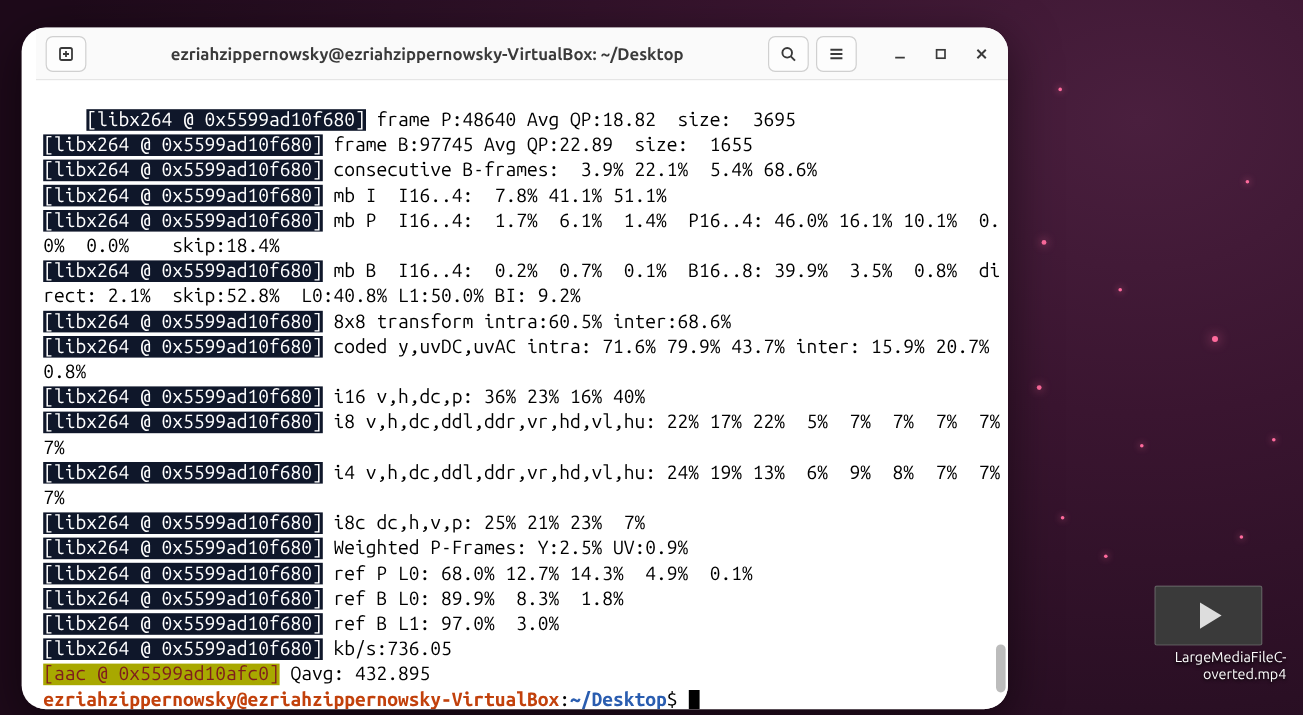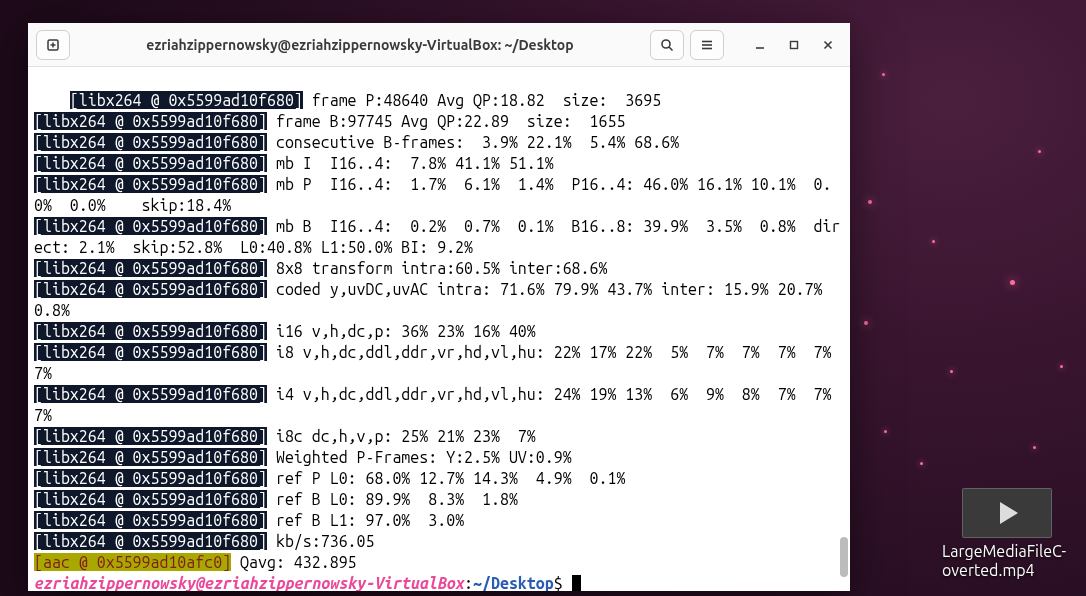--- a/index.html
+++ b/index.html
@@ -6,27 +6,28 @@
   html, body { width: 1086px; height: 596px; overflow: hidden; font-family: Ubuntu, "Noto Sans", sans-serif; }
   body {
     background: radial-gradient(ellipse 900px 700px at 950px 100px, #4a1f3e 0%, #3a1530 35%, #2a0f24 70%, #1e0a1a 100%);
     position: relative;
   }
   
   .sparkle { position: absolute; background: #ff6b9d; border-radius: 50%; }
   
   .window {
     position: absolute;
-    left: 28px; top: 23px;
+    left: 18px; top: 23px;
     width: 822px; height: 568px;
     background: #ffffff;
-    border-radius: 0;
+    border-radius: 20px;
     box-shadow: 0 10px 40px rgba(0,0,0,0.5);
     display: flex; flex-direction: column;
     overflow: hidden;
+    padding-left: 12px;
   }
   .titlebar {
     height: 44px;
     background: #fafafa;
     border-bottom: 1px solid #e0e0e0;
     display: flex; align-items: center;
     padding: 0 8px;
     gap: 6px;
   }
   .titlebar .btn {
@@ -49,27 +50,27 @@
     font-size: 16px;
     line-height: 21px;
     color: #000000;
     white-space: pre-wrap;
     word-break: break-all;
     overflow: hidden;
     position: relative;
   }
   .tag { background: #0f172a; color: #ffffff; }
   .tag-y { background: #a8a800; color: #7f1d1d; }
-  .prompt-user { color: #ec4899; font-weight: bold; font-style: italic; }
+  .prompt-user { color: #c2410c; font-weight: bold; }
   .prompt-path { color: #2a5db0; font-weight: bold; }
   .cursor { display:inline-block; width:9px; height:17px; background:#000; vertical-align: text-bottom;}
   .scrollbar { position:absolute; right:2px; top:0; width:10px; height:100%; }
   .scroll-thumb { position:absolute; right:0; width:8px; background:#bcbcbc; border-radius:4px; }
   
-  .desktop-icon { position:absolute; left:942px; top:488px; width:130px; text-align:left; color:#ffffff; font-size:16px; cursor:pointer; }
+  .desktop-icon { position:absolute; left:942px; top:488px; width:130px; text-align:right; color:#ffffff; font-size:12px; cursor:pointer; }
   .desktop-icon .thumb {
     width: 90px; height: 50px; margin:0 auto 4px;
     background: #3a3a3a; border:1px solid rgba(255,255,255,0.2);
     display:flex; align-items:center; justify-content:center;
     border-radius: 2px;
   }
   .desktop-icon .play {
     width:0;height:0;
     border-left: 18px solid #ddd;
     border-top: 11px solid transparent;

